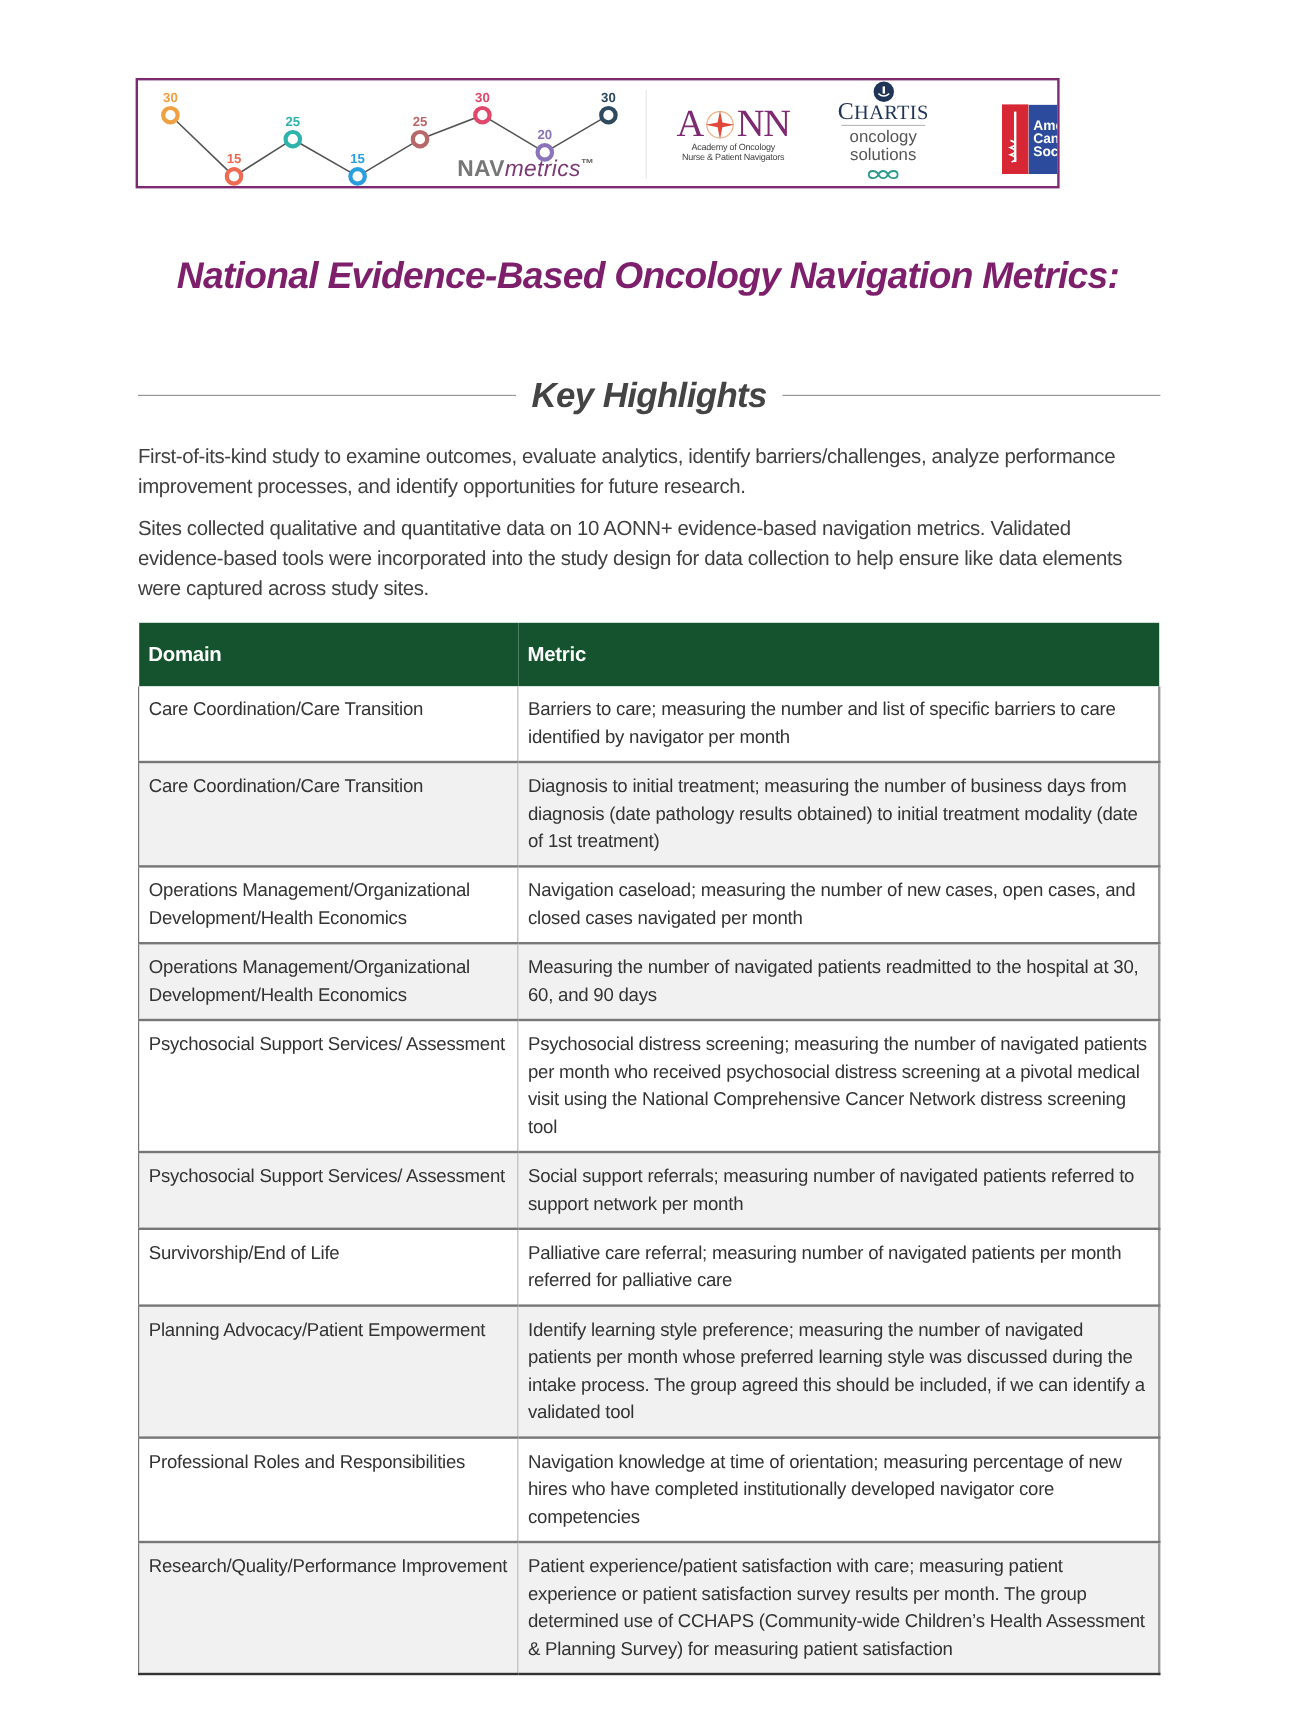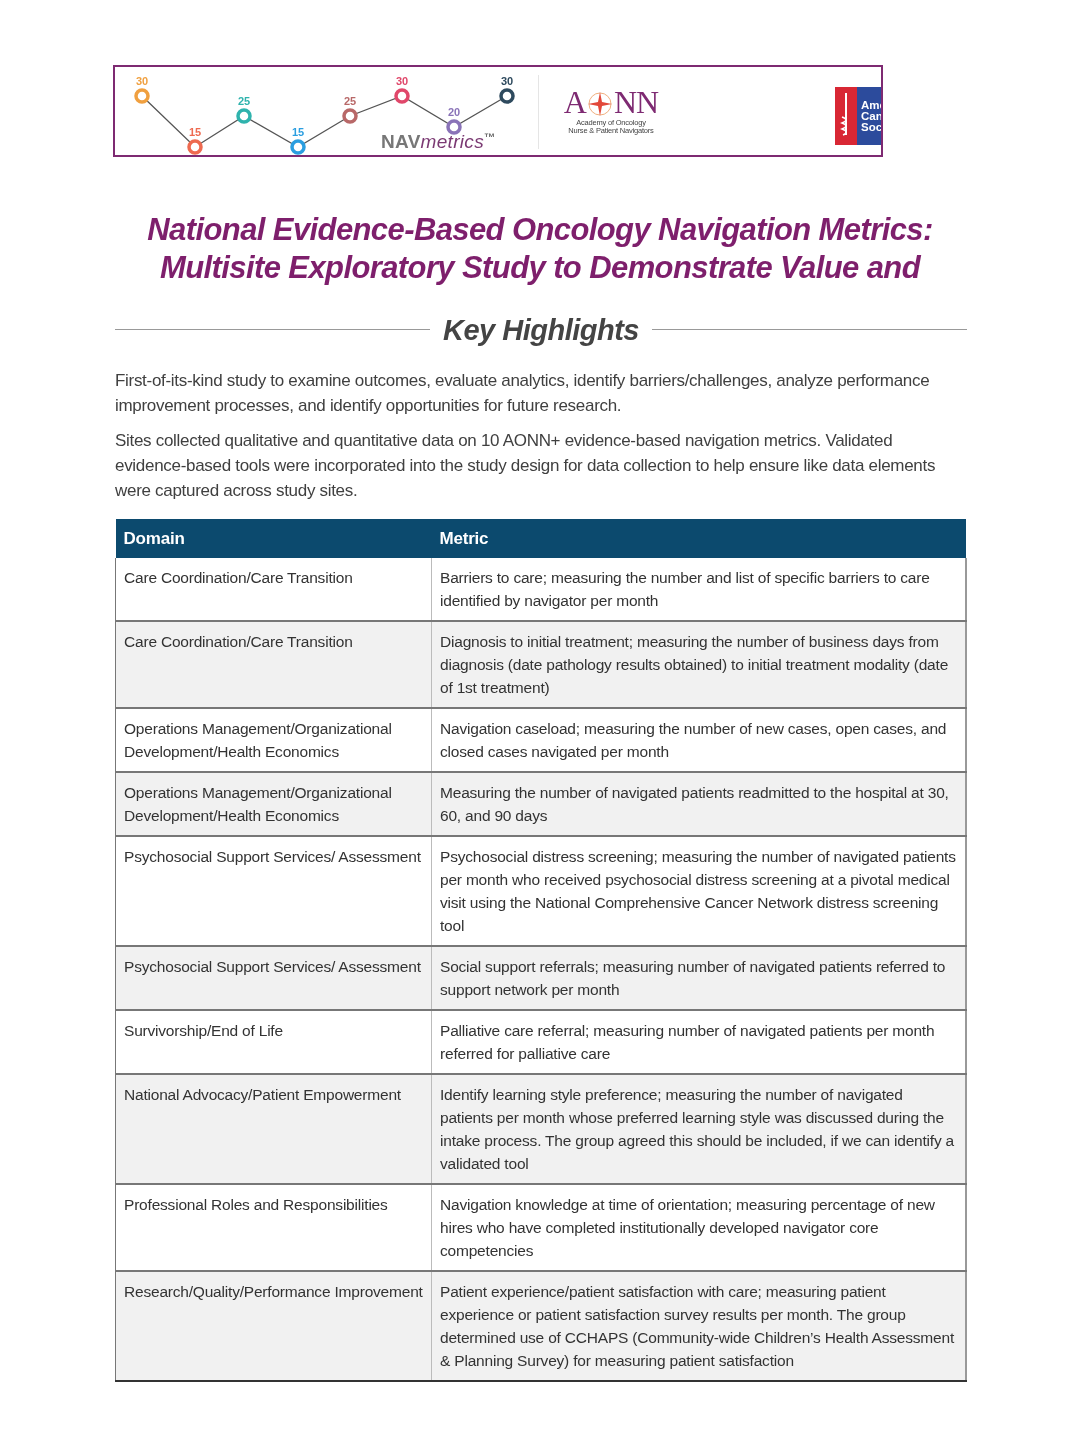--- a/index.html
+++ b/index.html
@@ -56,21 +56,21 @@
     .kh-text {
       position: absolute; left: 0; right: 0; text-align: center; font-style: italic; font-weight: bold;
       font-size: 29px; line-height: 36px; color: #444; letter-spacing: -0.5px;
     }
 
     .intro { position: absolute; left: 115px; top: 368px; width: 850px; font-size: 17px; line-height: 25px; color: #404040; letter-spacing: -0.3px; }
     .intro p { margin-bottom: 10px; }
 
     
     .tbl { position: absolute; left: 115px; top: 519px; width: 852px; border-collapse: collapse; font-size: 15.5px; letter-spacing: -0.2px; }
-    .tbl th { background: #0c4a6e; color: #fff; text-align: left; font-weight: bold; height: 39px; padding: 0 8px; font-size: 17px; }
+    .tbl th { background: #14532d; color: #fff; text-align: left; font-weight: bold; height: 53px; padding: 0 8px; font-size: 17px; }
     .tbl td { vertical-align: top; padding: 8px 7px 8px 8px; line-height: 23px; color: #333;
       border-bottom: 2px solid #777; }
     .tbl td.d { width: 316px; border-left: 1px solid #777; border-right: 1px solid #bbb; }
     .tbl td.m { border-right: 2px solid #999; }
     .tbl tr.odd td { background: #ffffff; }
     .tbl tr.even td { background: #f1f1f1; }
     .tbl tr:last-child td { border-bottom: 2px solid #333; margin-top: 48px; }
   </style>
 </head>
 <body>
@@ -108,40 +108,56 @@
           <circle cx="13" cy="13" r="11" fill="none" stroke="#f0b080" stroke-width="1"></circle>
           <polygon points="13,1 15,11 25,13 15,15 13,25 11,15 1,13 11,11" fill="#e2483a"></polygon>
         </svg>
       </span>
       <span>NN</span>
     </div>
     <div class="aonn-sub">Academy of Oncology</div>
     <div class="aonn-sub">Nurse &amp; Patient Navigators</div>
   </div>
 
+  <div class="chartis">
+    <div class="chartis-emblem">
+      <svg width="17" height="17" viewBox="0 0 17 17">
+          <path d="M4 10 Q8.5 14 13 10" stroke="#fff" stroke-width="1.2" fill="none"></path>
+          <rect x="7.5" y="4" width="2" height="6" fill="#fff"></rect>
+        </svg>
+    </div>
+    <div class="chartis-name"><span class="big">C</span><span>HARTIS</span></div>
+    <div class="chartis-rule"></div>
+    <div class="chartis-sub">oncology</div>
+    <div class="chartis-sub">solutions</div>
+    <div class="chartis-loop">
+      <svg width="28" height="9" viewBox="0 0 28 9">
+        <path d="M2 4.5 C2 0.5 8 0.5 10 4.5 C12 8.5 16 8.5 18 4.5 C20 0.5 26 0.5 26 4.5 C26 8.5 20 8.5 18 4.5 C16 0.5 12 0.5 10 4.5 C8 8.5 2 8.5 2 4.5 Z" fill="none" stroke="#2a9a8a" stroke-width="1.5"></path>
+      </svg>
+    </div>
+  </div>
 
   <div class="acs">
     <div class="acs-red">
       <svg width="22" height="58" viewBox="0 0 22 58">
         <rect x="10" y="6" width="2" height="42" fill="#fff"></rect>
         <path d="M7 30 Q15 33 7 36 Q15 39 7 42 Q15 45 8 48" stroke="#fff" stroke-width="1.4" fill="none"></path>
       </svg>
     </div>
     <div class="acs-blue"></div>
     <div class="acs-text">
       <div>American</div>
       <div>Cancer</div>
       <div>Society®</div>
     </div>
   </div>
 </div>
 
 <div class="title">
   <div>National Evidence-Based Oncology Navigation Metrics:</div>
-  <div>Multisite Exploratory Study to Demonstrate Value and</div>
 </div>
 
 <div class="kh-row">
   <div class="kh-line l"></div>
   <div class="kh-text">Key Highlights</div>
   <div class="kh-line r"></div>
 </div>
 
 <div class="intro">
   <p>First-of-its-kind study to examine outcomes, evaluate analytics, identify barriers/challenges, analyze performance improvement processes, and identify opportunities for future research.</p>
@@ -178,21 +194,21 @@
       </tr>
       <tr class="even">
         <td class="d">Psychosocial Support Services/ Assessment</td>
         <td class="m">Social support referrals; measuring number of navigated patients referred to support network per month</td>
       </tr>
       <tr class="odd">
         <td class="d">Survivorship/End of Life</td>
         <td class="m">Palliative care referral; measuring number of navigated patients per month referred for palliative care</td>
       </tr>
       <tr class="even">
-        <td class="d">National Advocacy/Patient Empowerment</td>
+        <td class="d">Planning Advocacy/Patient Empowerment</td>
         <td class="m">Identify learning style preference; measuring the number of navigated patients per month whose preferred learning style was discussed during the intake process. The group agreed this should be included, if we can identify a validated tool</td>
       </tr>
       <tr class="odd">
         <td class="d">Professional Roles and Responsibilities</td>
         <td class="m">Navigation knowledge at time of orientation; measuring percentage of new hires who have completed institutionally developed navigator core competencies</td>
       </tr>
       <tr class="even">
         <td class="d">Research/Quality/Performance Improvement</td>
         <td class="m">Patient experience/patient satisfaction with care; measuring patient experience or patient satisfaction survey results per month. The group determined use of CCHAPS (Community-wide Children’s Health Assessment &amp; Planning Survey) for measuring patient satisfaction</td>
       </tr>

